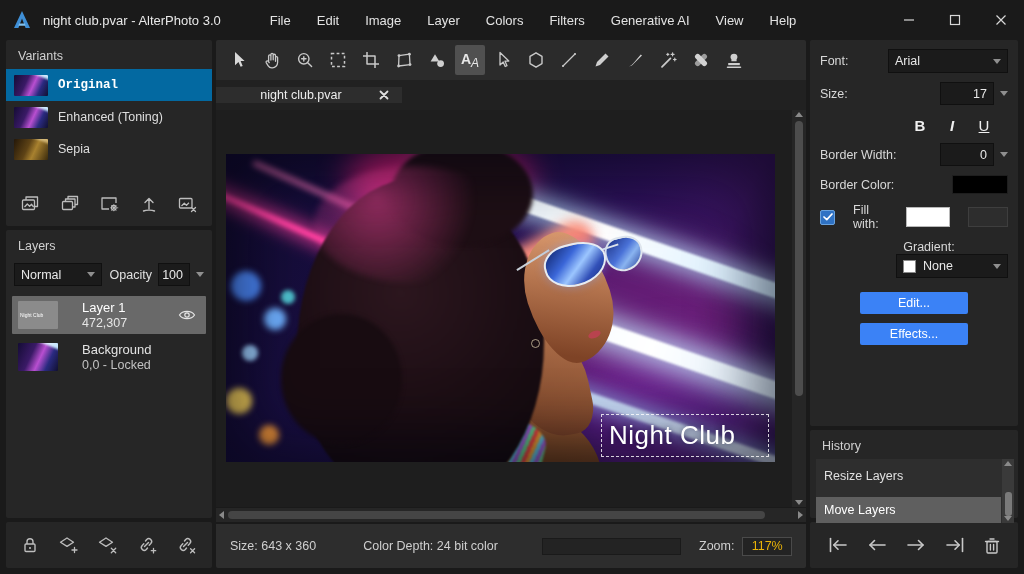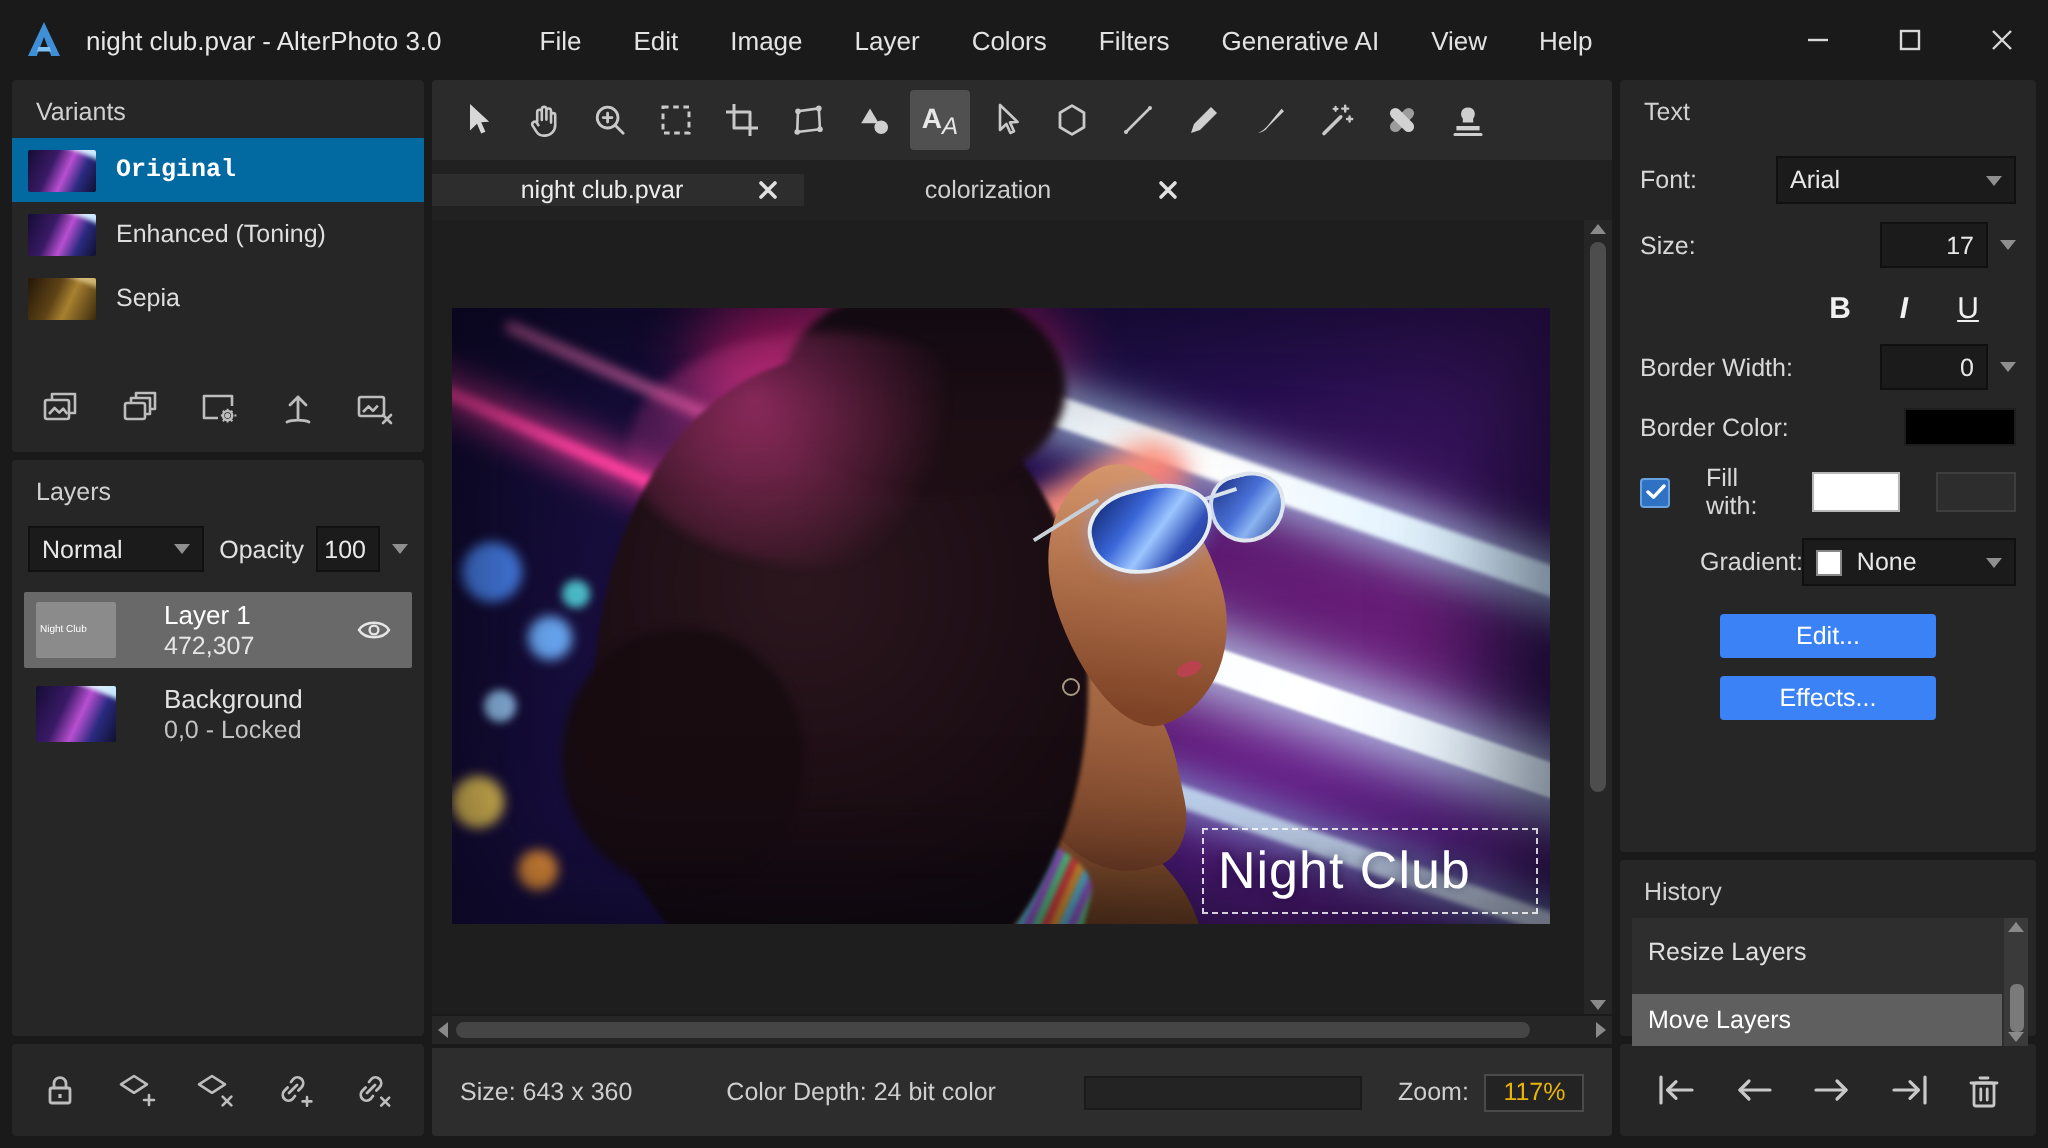--- a/index.html
+++ b/index.html
@@ -159,21 +159,21 @@
   .num-dd { margin-left:auto; width:54px; height:23px; justify-content:flex-end; gap:0; }
   .dd-caret-out { margin-left:6px; }
   .biu-row { justify-content:flex-end; gap:16px; padding-right:26px; margin-top:12px; }
   .biu { color:#f0f0f0; font-size:15px; width:16px; text-align:center; }
   .biu.b { font-weight:bold; } .biu.i { font-style:italic; font-weight:bold; } .biu.u { text-decoration:underline; }
   .swatch-black { margin-left:auto; width:56px; height:19px; background:#000000; border:1px solid #1e1e1e; }
   .fill-row { gap:18px; }
   .checkbox { width:15px; height:15px; background:#2f72c4; border:1px solid #6aa2dd; border-radius:2px; display:flex; align-items:center; justify-content:center; flex:0 0 auto; }
   .swatch-white { margin-left:auto; width:56px; height:20px; background:#ffffff; border:1px solid #b8b8b8; }
   .swatch-empty { width:50px; height:20px; background:#2d2d2d; border:1px solid #3e3e3e; }
-  .grad-row { padding-left:40px; }
+  .grad-row { padding-left:40px;flex-direction:column; }
   .grad-dd { margin-left:auto; width:112px; height:24px; gap:7px; }
   .grad-swatch { width:13px; height:13px; background:#ffffff; border:1px solid #888888; flex:0 0 auto; }
   .grad-label-val { flex:1; color:#e8e8e8; }
   .panel-btn { width:108px; height:22px; background:#3b82f6; border-radius:2px; color:#ffffff; font-size:12.5px;
     display:flex; align-items:center; justify-content:center; margin:0 auto; }
   .btn-row { margin-top:14px; }
 
   .history-panel { flex:1; display:flex; flex-direction:column; min-height:0; }
   .history-list { flex:1; margin:0 4px 4px 6px; background:#2e2e2e; position:relative; display:flex; flex-direction:column; padding-right:13px; }
   .hist-item { height:26px; display:flex; align-items:center; padding:0 8px; color:#e0e0e0; font-size:12.5px; margin-top:4px; }
@@ -461,28 +461,20 @@
             <path d="M7.4 9.2 C5.8 7.6 6.4 3.8 10 3.8 C13.6 3.8 14.2 7.6 12.6 9.2 L12.6 11.2 H7.4 Z" fill="#cfcfcf"></path>
             <path d="M4.2 13 H15.8 V15.2 H4.2 Z" fill="#cfcfcf"></path>
             <path d="M3.5 17.3 H16.5" stroke="#cfcfcf" stroke-width="1.5" stroke-linecap="round"></path>
           </svg>
         </div>
       </div>
 
       <div class="tabbar">
         <div class="tab active">
           <span class="tab-label">night club.pvar</span>
-          <span class="tab-close">
-            <svg width="10" height="10" viewBox="0 0 10 10">
-                <path d="M1.5 1.5 L8.5 8.5 M8.5 1.5 L1.5 8.5" stroke="#e0e0e0" stroke-width="1.8" stroke-linecap="round"></path>
-              </svg>
-          </span>
-        </div>
-        <div class="tab inactive">
-          <span class="tab-label">colorization</span>
           <span class="tab-close">
             <svg width="10" height="10" viewBox="0 0 10 10">
                 <path d="M1.5 1.5 L8.5 8.5 M8.5 1.5 L1.5 8.5" stroke="#e0e0e0" stroke-width="1.8" stroke-linecap="round"></path>
               </svg>
           </span>
         </div>
       </div>
 
       <div class="canvas-wrap">
         <div class="artwork">
@@ -542,21 +534,20 @@
         <span class="zoom-label">Zoom:</span>
         <div class="zoom-box">
           <span>117%</span>
         </div>
       </div>
     </div>
 
     <div class="right-col">
 
       <div class="panel text-panel">
-        <div class="panel-header">Text</div>
 
         <div class="tp-row">
           <span class="tp-label">Font:</span>
           <div class="dd-field font-dd">
             <span>Arial</span>
             <span class="caret"></span>
           </div>
         </div>
 
         <div class="tp-row">

